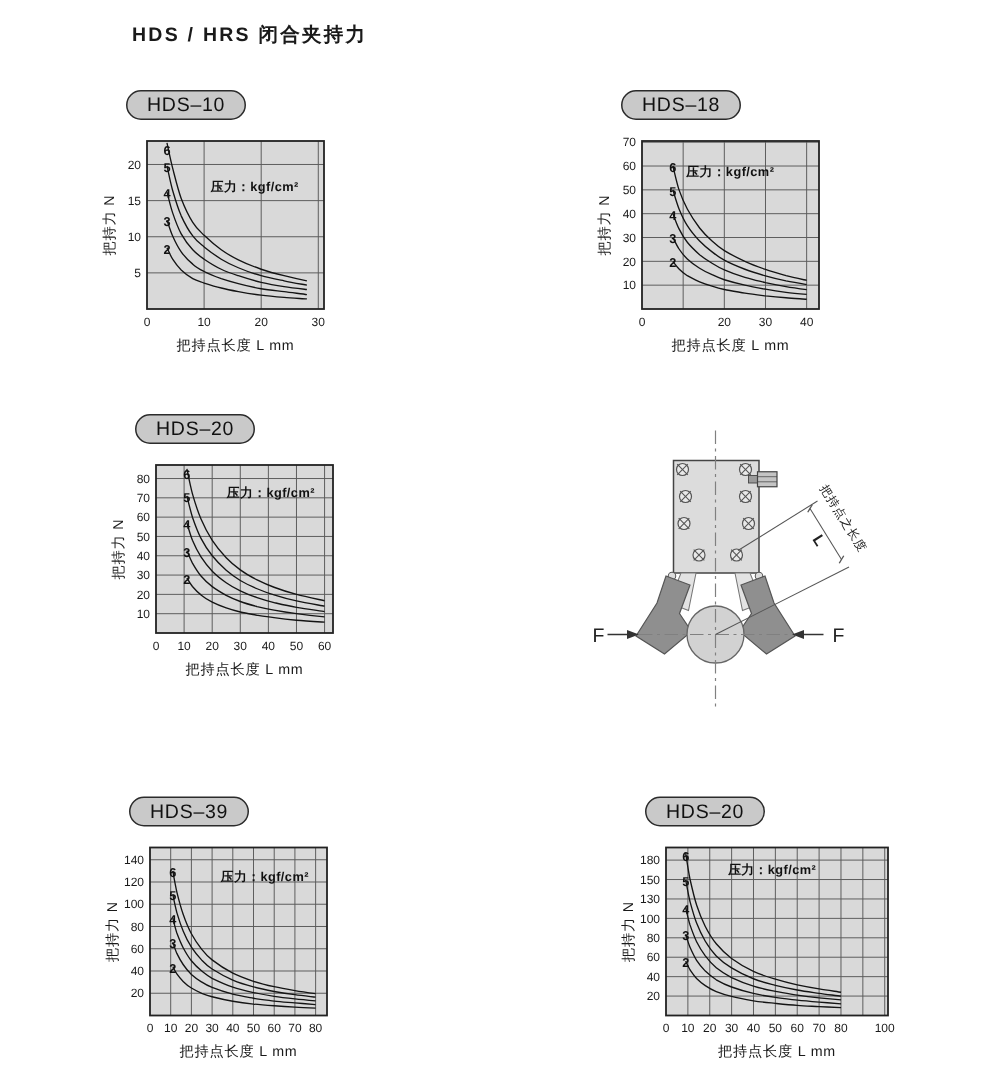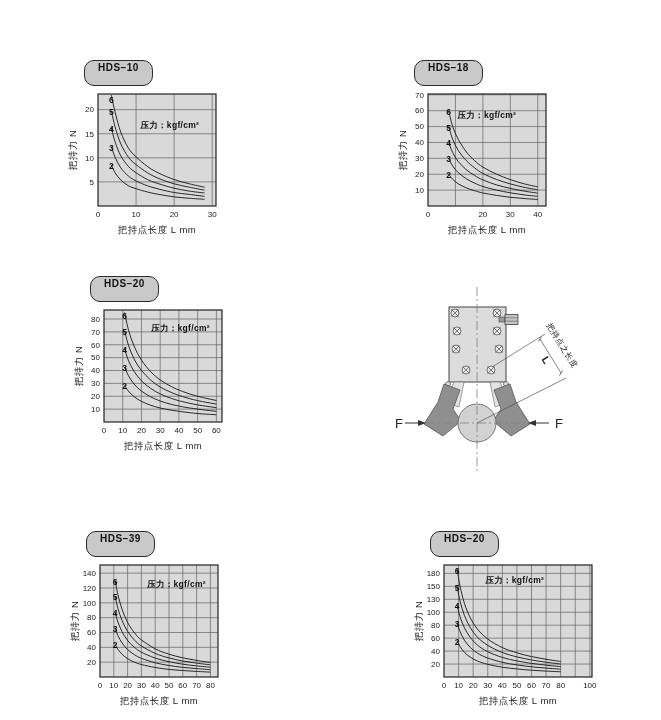--- a/index.html
+++ b/index.html
@@ -1,36 +1,37 @@
 <!DOCTYPE html>
 <html><head>
 <meta charset="utf-8">
 <style>
   html,body{margin:0;padding:0;background:#fff;}
   .canvas{position:relative;width:661px;height:720px;background:#ffffff;overflow:hidden;
           font-family:"Liberation Sans","DejaVu Sans",sans-serif;color:#1a1a1a;}
   .page-title{position:absolute;left:88px;top:14px;font-size:13px;font-weight:600;letter-spacing:1.5px;}
   .chart-block{position:absolute;width:225px;height:186px;}
   .badge{position:absolute;left:20px;top:0;border:1.2px solid #2b2b2b;background:#c9c9c9;
-         border-radius:10px;padding:1px 13px 12px 13px;font-size:10px;font-weight:700;letter-spacing:.5px;color:#111;}
+         border-radius:10px;padding:1px 13px 2px 13px;font-size:13px;font-weight:400;letter-spacing:.5px;color:#111;}
   .chart-svg{position:absolute;left:0;top:26px;}
   .tick{font-size:8px;fill:#1a1a1a;}
   .axis-title{font-size:9.5px;fill:#1a1a1a;letter-spacing:.5px;}
   .legend{font-size:8.5px;font-weight:600;fill:#111;letter-spacing:.3px;}
   .curve-label{font-size:8.5px;font-weight:600;fill:#111;}
   .f-label{font-size:13px;fill:#222;}
   .dim-l{font-size:10.5px;font-weight:600;fill:#222;}
   .dim-text{font-size:8px;fill:#222;letter-spacing:.5px;}
   .diagram{position:absolute;left:393px;top:283px;}
 </style>
 </head>
 <body>
 
 <div class="canvas">
 
+  <div class="page-title">HDS / HRS 闭合夹持力</div>
 
   <div class="chart-block" style="left:64px;top:60px">
       <div class="badge">HDS–10</div>
       <svg width="225" height="160" class="chart-svg">
         <rect x="34" y="8" width="118" height="112" fill="#d9d9d9" stroke="none"></rect>
         <text x="34" y="131" text-anchor="middle" class="tick">0</text>
         <line x1="72.06451612903226" y1="8" x2="72.06451612903226" y2="120" stroke="#5a5a5a" stroke-width="0.65"></line>
         <text x="72.06451612903226" y="131" text-anchor="middle" class="tick">10</text>
         <line x1="110.12903225806451" y1="8" x2="110.12903225806451" y2="120" stroke="#5a5a5a" stroke-width="0.65"></line>
         <text x="110.12903225806451" y="131" text-anchor="middle" class="tick">20</text>

